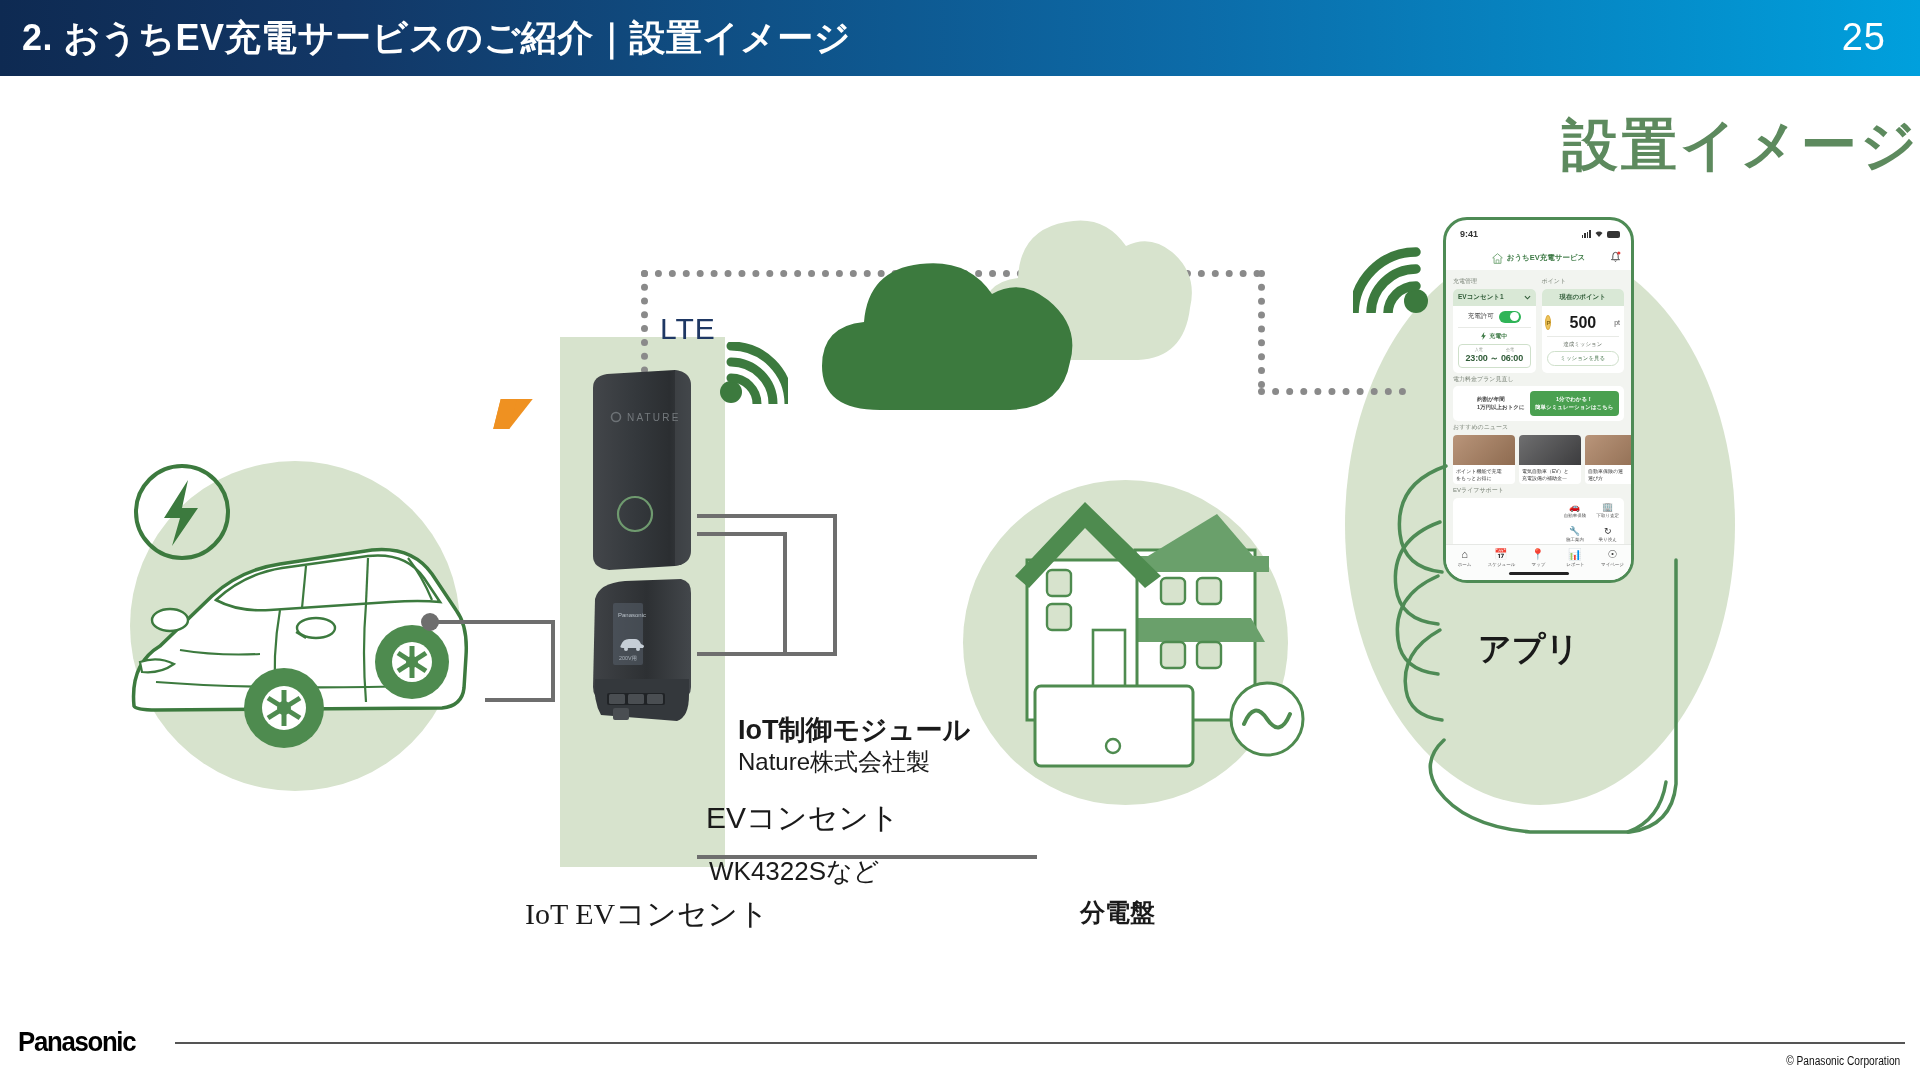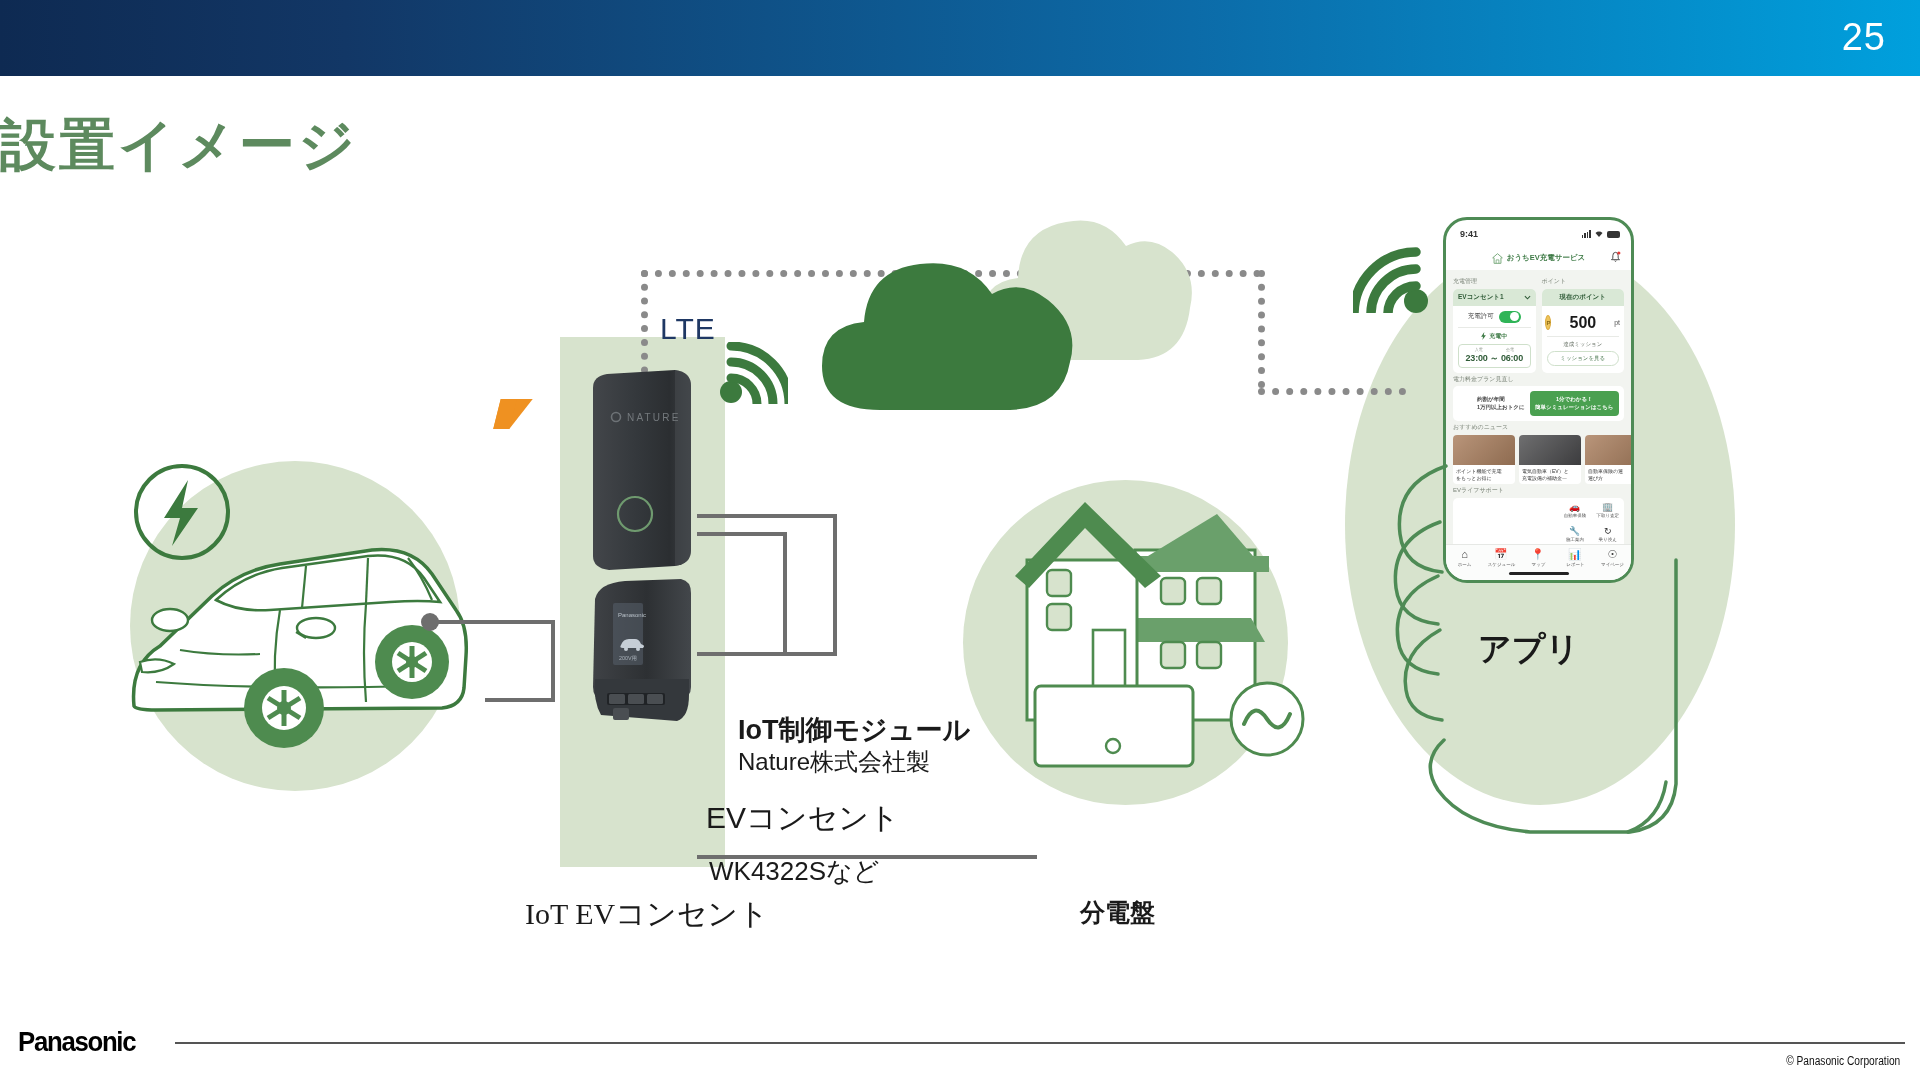--- a/index.html
+++ b/index.html
@@ -20,21 +20,21 @@
   }
   .header-page{
     position:absolute;right:34px;top:50%;transform:translateY(-52%);
     color:#ffffff;font-size:38px;font-weight:300;letter-spacing:1px;
   }
   .header-underline{
     position:absolute;left:0;top:76px;width:1920px;height:4px;background:#ffffff;
   }
   
   .section-title{
-    position:absolute;left:0;top:108px;width:1920px;text-align:left;
+    position:absolute;left:0;top:108px;width:1920px;text-align:right;
     color:#5d8a5e;font-size:56px;font-weight:bold;letter-spacing:3px;
   }
   
   .stage{position:absolute;left:0;top:190px;width:1920px;height:790px;}
   .abs{position:absolute;}
   
   .circle-bg{border-radius:50%;background:#d7e3cd;}
   
   .callout{
     position:absolute;left:183px;top:73px;width:372px;height:140px;
@@ -134,20 +134,21 @@
   .home-ind{position:absolute;left:50%;bottom:5px;transform:translateX(-50%);width:60px;height:3px;border-radius:2px;background:#222;}
   
   .footer-rule{position:absolute;left:175px;top:1042px;width:1730px;height:2px;background:#555;}
   .footer-logo{position:absolute;left:18px;top:1026px;font-size:28px;font-weight:bold;letter-spacing:-1.4px;color:#000;transform:scaleX(.92);transform-origin:left center;}
   .footer-copy{position:absolute;right:20px;top:1054px;font-size:12px;color:#111;transform:scaleX(.85);transform-origin:right center;white-space:nowrap;}
 </style>
 </head>
 <body>
 
 <div class="header">
+  <div class="header-title">2. おうちEV充電サービスのご紹介｜設置イメージ</div>
   <div class="header-page">25</div>
 </div>
 <div class="header-underline"></div>
 
 <div class="section-title">設置イメージ</div>
 
 <div class="stage">
 
   <div class="abs circle-bg" style="left:130px;top:271px;width:330px;height:330px;"></div>
   <div class="abs circle-bg" style="left:963px;top:290px;width:325px;height:325px;"></div>

